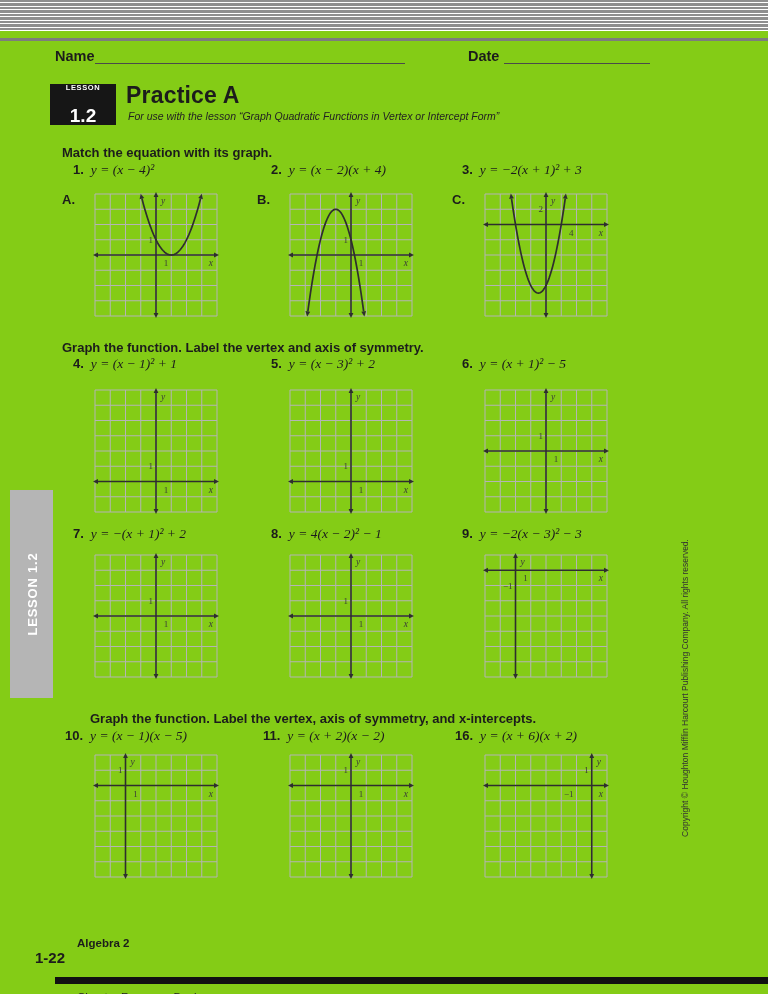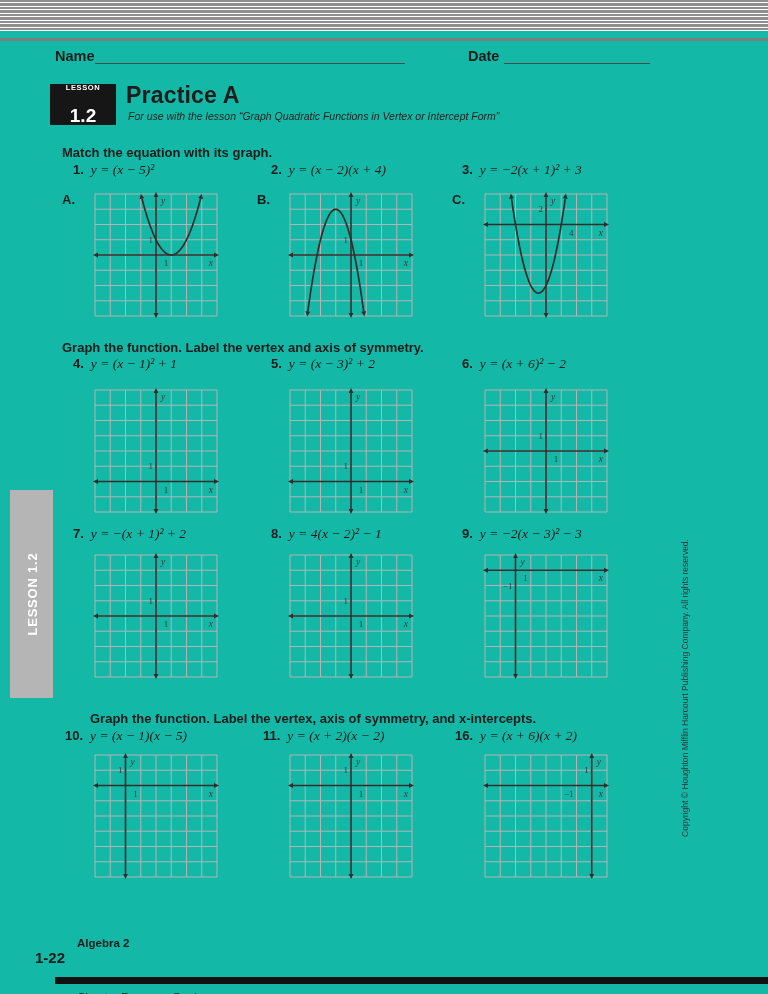--- a/index.html
+++ b/index.html
@@ -1,16 +1,16 @@
 <!DOCTYPE html>
 <html><head>
 <meta charset="utf-8">
 <style>
   html,body{margin:0;padding:0;background:#ffffff;}
-  .sheet{position:relative;width:768px;height:994px;background:#14b8a6;overflow:hidden;
+  .sheet{position:relative;width:768px;height:994px;background:#84cc16;overflow:hidden;
          font-family:"Liberation Sans",sans-serif;color:#1c1c1c;}
   .abs{position:absolute;}
 
   
   .stripes{left:0;top:7;width:768px;height:31px;
     background:repeating-linear-gradient(180deg,#8f8f8f 0 2.1px,#ffffff 2.1px 3.5px);}
   .stripes-base{left:0;top:38px;width:768px;height:2.5px;background:#7d7d7d;}
 
   
   .field-label{font-weight:bold;font-size:14.5px;}
@@ -67,21 +67,21 @@
   </div>
   <div class="abs page-subtitle">For use with the lesson “Graph Quadratic Functions in Vertex or Intercept Form”</div>
   <div class="abs page-title">Practice A</div>
 
   <div id="content">
       <div class="abs heading" style="left: 62px; top: 145px;">Match the equation with its graph.</div>
       <div class="abs heading" style="left: 62px; top: 340px;">Graph the function. Label the vertex and axis of symmetry.</div>
       <div class="abs heading" style="left: 62px; top: 711px; margin-left: 28px;">Graph the function. Label the vertex, axis of symmetry, and x-intercepts.</div>
       <div class="abs prob" style="left: 73px; top: 162px;">
         <span class="prob-num">1.</span>
-        <span class="prob-eq">y = (x − 5)²</span>
+        <span class="prob-eq">y = (x − 4)²</span>
       </div>
       <div class="abs grid-tag" style="left: 62px; top: 192px;">A.</div>
       <svg width="122" height="122" viewBox="0 0 122 122" style="overflow: visible; position: absolute; left: 95px; top: 194px;">
         <line x1="0" y1="0" x2="0" y2="122" stroke="#b4b4b4" stroke-width="1"></line>
         <line x1="0" y1="0" x2="122" y2="0" stroke="#b4b4b4" stroke-width="1"></line>
         <line x1="15.25" y1="0" x2="15.25" y2="122" stroke="#b4b4b4" stroke-width="1"></line>
         <line x1="0" y1="15.25" x2="122" y2="15.25" stroke="#b4b4b4" stroke-width="1"></line>
         <line x1="30.5" y1="0" x2="30.5" y2="122" stroke="#b4b4b4" stroke-width="1"></line>
         <line x1="0" y1="30.5" x2="122" y2="30.5" stroke="#b4b4b4" stroke-width="1"></line>
         <line x1="45.75" y1="0" x2="45.75" y2="122" stroke="#b4b4b4" stroke-width="1"></line>
@@ -249,21 +249,21 @@
         <polygon points="124,91.5 119,93.9 119,89.1" fill="#2e2e2e"></polygon>
         <polygon points="61,-2 63.4,3 58.6,3" fill="#2e2e2e"></polygon>
         <polygon points="61,124 58.6,119 63.4,119" fill="#2e2e2e"></polygon>
         <text x="66" y="9.5" style="font-family:'Liberation Serif',serif;font-size:9.5px;font-style:italic;fill:#3a3a3a;">y</text>
         <text x="118" y="102.5" text-anchor="end" style="font-family:'Liberation Serif',serif;font-size:9.5px;font-style:italic;fill:#3a3a3a;">x</text>
         <text x="58" y="79.45" text-anchor="end" style="font-family:'Liberation Serif',serif;font-size:9px;fill:#3a3a3a;">1</text>
         <text x="73.25" y="102.5" text-anchor="end" style="font-family:'Liberation Serif',serif;font-size:9px;fill:#3a3a3a;">1</text>
       </svg>
       <div class="abs prob" style="left: 462px; top: 356px;">
         <span class="prob-num">6.</span>
-        <span class="prob-eq">y = (x + 6)² − 2</span>
+        <span class="prob-eq">y = (x + 1)² − 5</span>
       </div>
       <svg width="122" height="122" viewBox="0 0 122 122" style="overflow: visible; position: absolute; left: 485px; top: 390px;">
         <line x1="0" y1="0" x2="0" y2="122" stroke="#b4b4b4" stroke-width="1"></line>
         <line x1="0" y1="0" x2="122" y2="0" stroke="#b4b4b4" stroke-width="1"></line>
         <line x1="15.25" y1="0" x2="15.25" y2="122" stroke="#b4b4b4" stroke-width="1"></line>
         <line x1="0" y1="15.25" x2="122" y2="15.25" stroke="#b4b4b4" stroke-width="1"></line>
         <line x1="30.5" y1="0" x2="30.5" y2="122" stroke="#b4b4b4" stroke-width="1"></line>
         <line x1="0" y1="30.5" x2="122" y2="30.5" stroke="#b4b4b4" stroke-width="1"></line>
         <line x1="45.75" y1="0" x2="45.75" y2="122" stroke="#b4b4b4" stroke-width="1"></line>
         <line x1="0" y1="45.75" x2="122" y2="45.75" stroke="#b4b4b4" stroke-width="1"></line>

